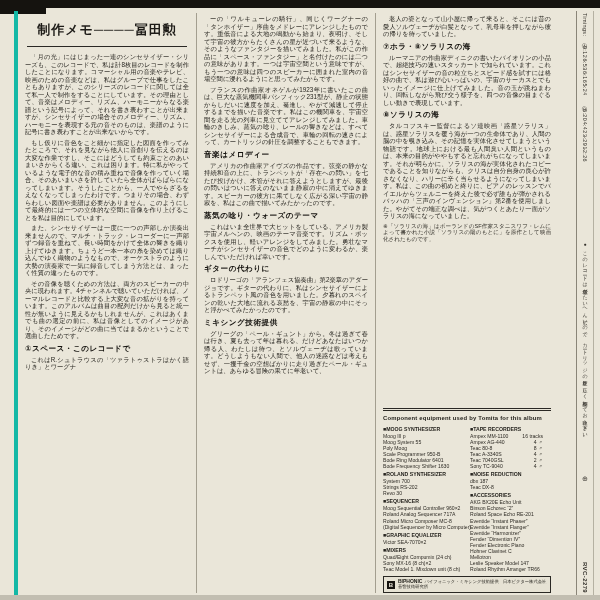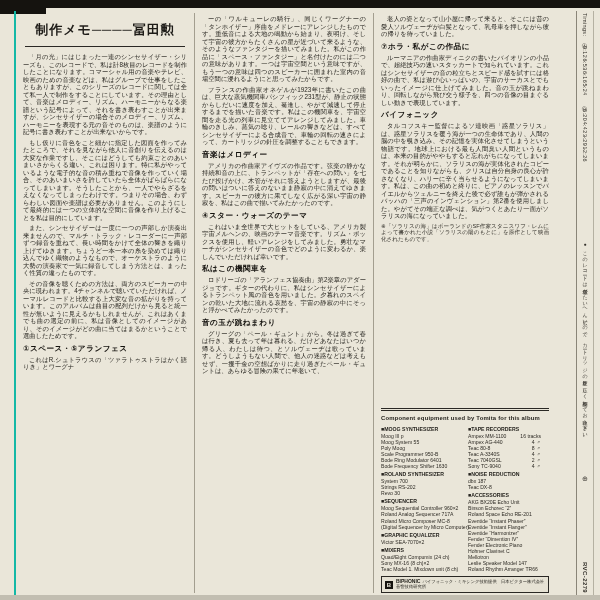--- a/index.html
+++ b/index.html
@@ -3,21 +3,21 @@
 <meta charset="utf-8">
 <style>
   html,body{margin:0;padding:0;}
   body{width:600px;height:600px;overflow:hidden;background:#c9c5b8;
        font-family:"Liberation Sans","DejaVu Sans",sans-serif;}
   .page{position:absolute;left:0;top:0;width:600px;height:600px;background:#eae6d9;color:#26241f;}
   .topbar{position:absolute;left:0;top:0;width:600px;height:8px;background:#15130f;}
   .topnotch{position:absolute;left:0;top:0;width:46px;height:14px;background:#15130f;}
   .bottomedge{position:absolute;left:0;bottom:0;width:600px;height:5px;background:#c2beb1;}
   .main{position:absolute;left:14px;top:11px;width:556px;height:584px;
-        border-left:2px solid #14b8a6;display:flex;}
+        border-left:4px solid #14b8a6;display:flex;}
   .col{overflow:hidden;padding:4px 7px 2px 7px;display:flex;flex-direction:column;}
   .col1{width:164px;}
   .col2{width:164px;}
   .col3{width:168px;}
   .vrule{width:1px;background:#a39e8f;margin:2px 0;}
   .titlebox{text-align:center;border-bottom:1.5px solid #2a2824;padding:6px 0 7px 0;margin:0 2px 6px 2px;}
   .titlebox h1{margin:0;font-size:13px;letter-spacing:1px;font-weight:bold;color:#1d1b17;}
   p.body{margin:0 0 3px 0;font-size:6.3px;line-height:7.5px;text-align:justify;text-indent:6px;}
   p.note{margin:2px 0 3px 0;font-size:5.6px;line-height:6.6px;text-align:justify;color:#33302a;}
   .track{font-size:7.6px;font-weight:bold;margin:4px 0 2px 0;letter-spacing:.5px;color:#14120e;}
@@ -56,46 +56,46 @@
   <div class="main">
     <div class="col col1">
       <div class="titlebox">
         <h1>制作メモ────冨田勲</h1>
       </div>
       <div>
           <p class="body">「月の光」にはじまった一連のシンセサイザー・シリーズも、このレコードで、私は計8枚目のレコードを制作したことになります。コマーシャル用の音楽やテレビ、映画のための音楽などは、私はグループで仕事をしたこともありますが、このシリーズのレコードに関しては全て私一人で制作をすることにしています。その理由として、音楽はメロディー、リズム、ハーモニーからなる楽譜という記号によって、それを書き表わすことが出来ますが、シンセサイザーの場合そのメロディー、リズム、ハーモニーを表現する元の音そのものは、楽譜のように記号に書き表わすことが出来ないからです。</p>
           <p class="body">もし仮りに音色をこと細かに指定した図面を作ってみたところで、それを見ながら他人に音創りを伝えるのは大変な作業ですし、そこにはどうしても約束ごとのあいまいさからくる違い、これは困ります。特に私がやっているような電子的な音の積み重ねで音像を作っていく場合、そのあいまいさを許していたら全体がばらばらになってしまいます。そうしたことから、一人でやらざるをえなくなってしまったわけです。つまりその場合、わずらわしい図面や楽譜は必要がありません。このようにして最終的には一つの立体的な空間に音像を作り上げることを私は目的にしています。</p>
           <p class="body">また、シンセサイザーは一度に一つの声部しか演奏出来ませんので、マルチ・トラック・レコーダーに一声部ずつ録音を重ねて、長い時間をかけて全体の響きを織り上げてゆきます。ちょうど一本一本の糸を染めては織り込んでゆく織物のようなもので、オーケストラのように大勢の演奏家で一気に録音してしまう方法とは、まったく性質の違ったものです。</p>
           <p class="body">その音像を聴くための方法は、両方のスピーカーの中央に現われます。4チャンネルで聴いていただければ、ノーマルレコードと比較する上大変な音の拡がりを持っています。このアルバムは曲目の配列だけから見ると統一性が無いように見えるかもしれませんが、これはあくまでも曲の選定の前に、私は音像としてのイメージがあり、そのイメージがどの曲に当てはまるかということで選曲したためです。</p>
-          <div class="track">①スペース・⑤アランフェス</div>
+          <div class="track">①スペース・このレコードで</div>
           <p class="body">これはR.シュトラウスの「ツァラトゥストラはかく語りき」とワーグナ</p>
         </div>
     </div>
     <div class="vrule"></div>
     <div class="col col2">
       <div>
           <p class="body">ーの「ワルキューレの騎行」、同じくワーグナーの「タンホイザー」序曲をメドレーにアレンジしたものです。重低音による大地の鳴動から始まり、夜明け、そして宇宙の彼方からたくさんの星が近づいて来るような、そのようなファンタジーを描いてみました。私がこの作品に「スペース・ファンタジー」と名付けたのには二つの意味があります。一つは宇宙空間という意味ですが、もう一つの意味は四つのスピーカーに囲まれた室内の音場空間に浸れるようにと思ってみたからです。</p>
           <p class="body">フランスの作曲家オネゲルが1923年に書いたこの曲は、巨大な蒸気機関車パシフィック231型が、静止の状態からしだいに速度を加え、驀進し、やがて減速して停止するまでを描いた音楽です。私はこの機関車を、宇宙空間を走る光の列車に見立ててアレンジしてみました。車輪のきしみ、蒸気の唸り、レールの響きなどは、すべてシンセサイザーによる合成音で、車輪の回転の速さによって、カートリッジの針圧を調整することもできます。</p>
           <div class="track">音楽はメロディー</div>
           <p class="body">アメリカの作曲家アイヴズの作品です。弦楽の静かな持続和音の上に、トランペットが「存在への問い」を七たび投げかけ、木管がそれに答えようとしますが、最後の問いはついに答えのないまま静寂の中に消えてゆきます。スピーカーの彼方に果てしなく広がる深い宇宙の静寂を、私はこの曲で描いてみたかったのです。</p>
-          <div class="track">④スター・ウォーズのテーマ</div>
+          <div class="track">蒸気の唸り・ウォーズのテーマ</div>
           <p class="body">これはいま全世界で大ヒットをしている、アメリカ製宇宙メルヘンの、映画のテーマ音楽です。リズム・ボックスを使用し、軽いアレンジをしてみました。勇壮なマーチがシンセサイザーの音色でどのように変わるか、楽しんでいただければ幸いです。</p>
-          <div class="track">私はこの機関車を</div>
+          <div class="track">ギターの代わりに</div>
           <p class="body">ロドリーゴの「アランフェス協奏曲」第2楽章のアダージョです。ギターの代わりに、私はシンセサイザーによるトランペット風の音色を用いました。夕暮れのスペインの乾いた大地に流れる哀愁を、宇宙の静寂の中にそっと浮かべてみたかったのです。</p>
-          <div class="track">音の玉が跳ねまわり</div>
+          <div class="track">ミキシング技術提供</div>
           <p class="body">グリーグの「ペール・ギュント」から。冬は過ぎて春は行き、夏も去って年は暮れる、だけどあなたはいつか帰る人、わたしは待つ、とソルヴェーヂは歌っています。どうしようもない人間で、他人の迷惑などは考えもせず、一攫千金の空想ばかりに走り過ぎたペール・ギュントは、あらゆる冒険の果てに年老いて、</p>
         </div>
     </div>
     <div class="vrule"></div>
     <div class="col col3">
       <div>
           <p class="body">老人の姿となって山小屋に帰って来ると、そこには昔の愛人ソルヴェーヂが白髪となって、乳母車を押しながら彼の帰りを待っていました。</p>
-          <div class="track">⑦ホラ・私がこの作品に</div>
+          <div class="track">⑦ホラ・⑧ソラリスの海</div>
           <p class="body">ルーマニアの作曲家ディニクの書いたバイオリンの小品で、超絶技巧の速いスタッカートで知られています。これはシンセサイザーの音の粒立ちとスピード感を試すには格好の曲で、私は遊び心いっぱいの、宇宙のサーカスとでもいったイメージに仕上げてみました。音の玉が跳ねまわり、回転しながら飛び交う様子を、四つの音像の目まぐるしい動きで表現しています。</p>
-          <div class="track">バイフォニック</div>
+          <div class="track">⑧ソラリスの海</div>
           <p class="body">タルコフスキー監督によるソ連映画「惑星ソラリス」は、惑星ソラリスを覆う海が一つの生命体であり、人間の脳の中を覗き込み、その記憶を実体化させてしまうという物語です。地球上における最も人間臭い人間というものは、本来の目的がややもすると忘れがちになってしまいます。それが明らかに、ソラリスの海が実体化されたコピーであることを知りながらも、クリスは自分自身の良心が許さなくなり、ハリーに辛く当らせるようになってしまいます。私は、この曲の初めと終りに、ピアノのレッスンでバイエルからツェルニーを終えた後で必ず誰もが弾かされるバッハの「三声のインヴェンション」第2番を使用しました。やがてその端正な調べは、気がつくとあたり一面がソラリスの海になっていました。</p>
           <p class="note">※「ソラリスの海」はポーランドのSF作家スタニスワフ・レムによって書かれた小説「ソラリスの陽のもとに」を原作として映画化されたものです。</p>
         </div>
 
       <div class="eqbox">
         <div class="eqheader">Component equipment used by Tomita for this album</div>
         <div class="eqcols">
           <div class="eqcol">
               <div class="eq-h">■MOOG SYNTHESIZER</div>
               <div class="eq-i">Moog III p</div>

